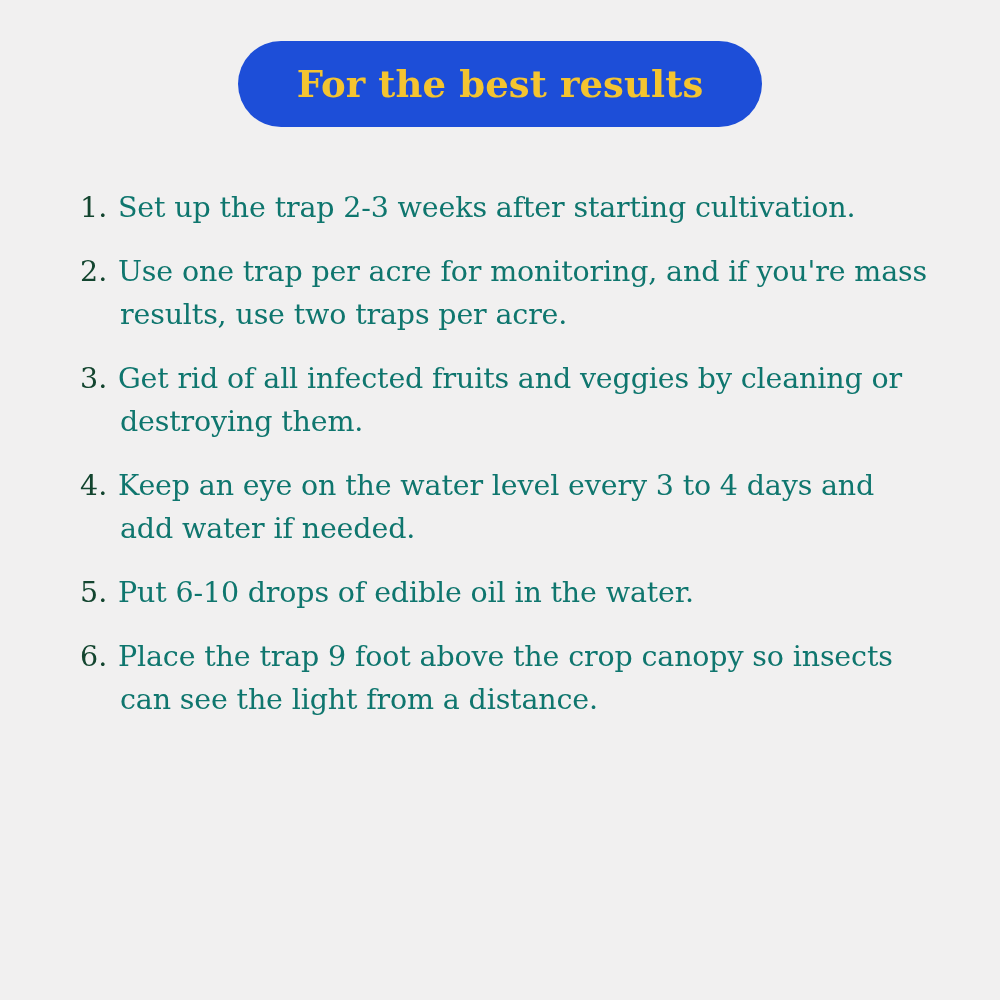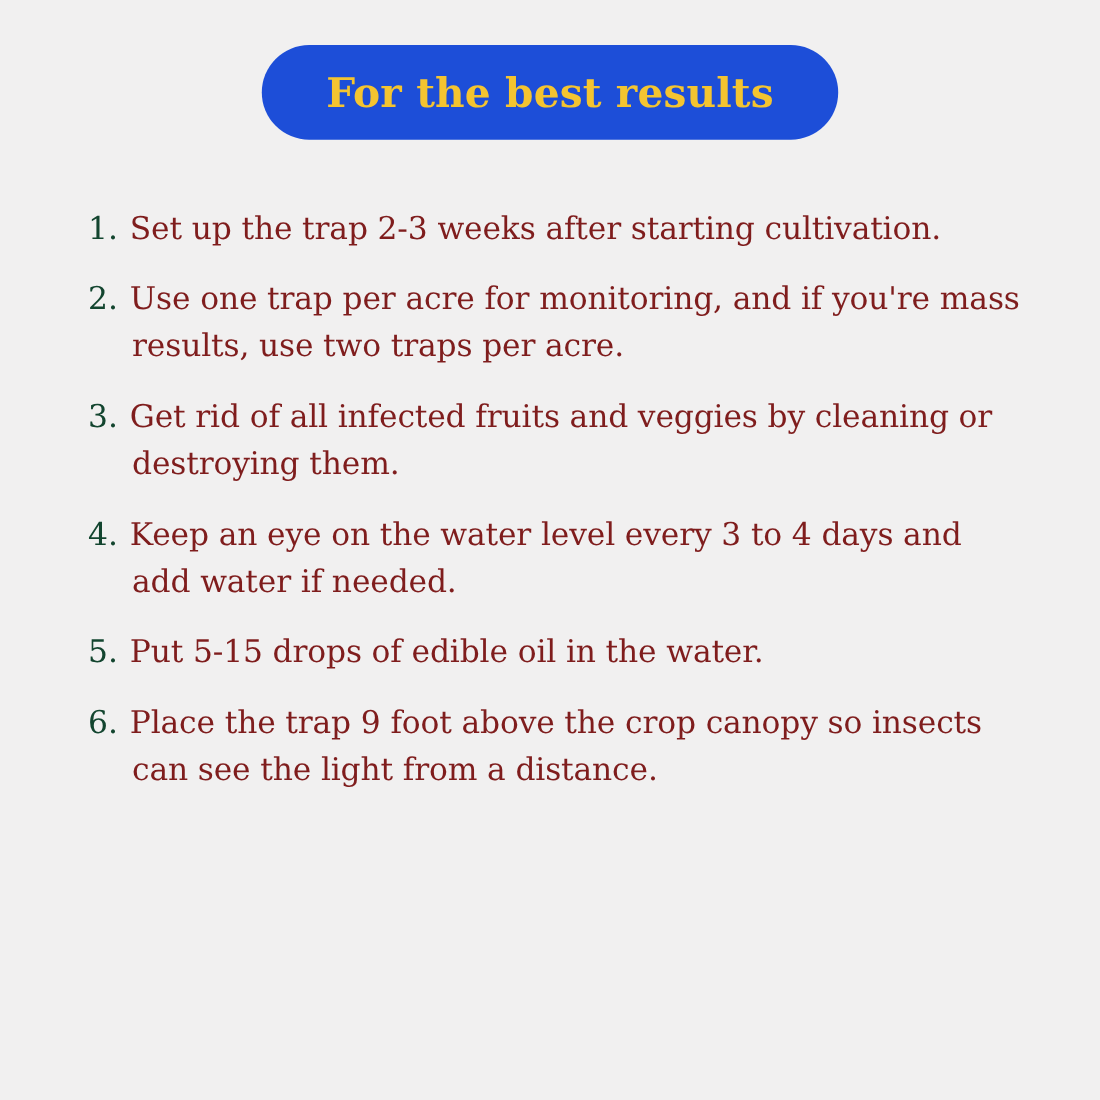--- a/index.html
+++ b/index.html
@@ -80,21 +80,21 @@
     font-family: "DejaVu Serif", "Liberation Serif", serif;
     font-weight: 400;
     font-size: 28.5px;
     line-height: 43px;
     min-width: 40px;
     white-space: nowrap;
   }
 
   .step-text {
     flex: 1 1 auto;
-    color: #7f1d1d;
+    color: #0f766e;
     font-family: "DejaVu Serif", "Liberation Serif", serif;
     font-weight: 400;
     font-size: 28.5px;
     line-height: 43px;
     letter-spacing: -0.15px;
     text-indent: -2px;
   }
 </style>
 </head>
 <body>
@@ -124,21 +124,21 @@
       <span class="step-text">Get rid of all infected fruits and veggies by cleaning or destroying them.</span>
     </li>
 
     <li class="step">
       <span class="step-number">4.</span>
       <span class="step-text">Keep an eye on the water level every 3 to 4 days and add water if needed.</span>
     </li>
 
     <li class="step">
       <span class="step-number">5.</span>
-      <span class="step-text">Put 5-15 drops of edible oil in the water.</span>
+      <span class="step-text">Put 6-10 drops of edible oil in the water.</span>
     </li>
 
     <li class="step">
       <span class="step-number">6.</span>
       <span class="step-text">Place the trap 9 foot above the crop canopy so insects can see the light from a distance.</span>
     </li>
 
   </ol>
 
 </div>

